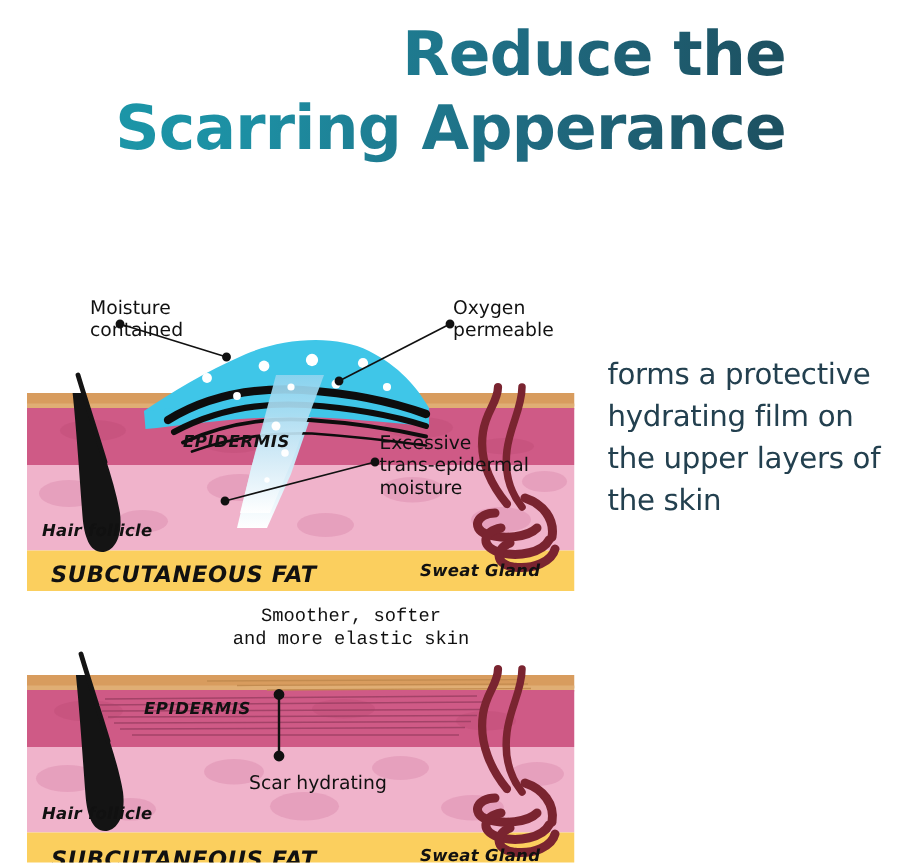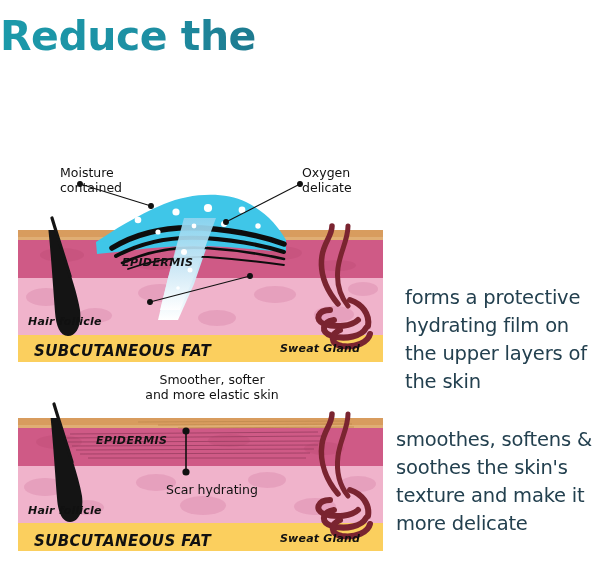--- a/index.html
+++ b/index.html
@@ -19,23 +19,23 @@
     position: relative;
     width: 600px;
     height: 575px;
     background: #ffffff;
   }
 
   
   .title-block {
     position: absolute;
     top: 12px;
-    left: 0;
+    left: 16px;
     width: 508px;
-    text-align: left;
+    text-align: right;
   }
   .title-line {
     font-family: "DejaVu Sans", sans-serif;
     font-weight: bold;
     font-size: 41px;
     line-height: 49px;
     letter-spacing: -0.5px;
     background-image: linear-gradient(100deg, #1b9aaa 0%, #1d8fa3 30%, #1f6b81 65%, #1d4f5f 100%);
     -webkit-background-clip: text;
     background-clip: text;
@@ -49,28 +49,29 @@
 
   
   .copy {
     position: absolute;
     color: #23404f;
     font-family: "DejaVu Sans", sans-serif;
     font-size: 19.5px;
     line-height: 28px;
     letter-spacing: -0.2px;
   }
-  .copy.c1 { left: 405px; top: 236px; width: 192px; margin-top: 48px; }
+  .copy.c1 { left: 405px; top: 236px; width: 192px; }
   .copy.c2 { left: 396px; top: 426px; width: 202px; }
 
   
   .panel {
     position: absolute;
     left: 18px;
     width: 365px;
+    margin-top: 32px;
   }
   .panel.top    { top: 160px; height: 205px; }
   .panel.bottom { top: 372px; height: 180px; }
 
   .skin {
     position: absolute;
     left: 0;
     width: 365px;
     overflow: hidden;
   }
@@ -120,20 +121,21 @@
   svg { display: block; overflow: visible; }
   .art { position: absolute; left: 0; top: 0; pointer-events: none; }
 </style>
 </head>
 <body>
 
 <div id="root">
 
   <div class="title-block">
     <div class="title-line l1">Reduce the</div>
+    <div class="title-line l2">Scarring Apperance</div>
   </div>
 
   <div class="panel top">
 
     <div class="skin">
       <div class="layer surface"></div>
       <div class="layer surface2"></div>
       <div class="layer epidermis">
         <div class="blob ep" style="left:22px;  top:8px;  width:44px; height:14px;"></div>
         <div class="blob ep" style="left:118px; top:18px; width:40px; height:12px;"></div>
@@ -227,21 +229,24 @@
 
         <line x1="232" y1="116" x2="132" y2="142"></line>
         <circle cx="232" cy="116" r="2.4"></circle>
         <circle cx="132" cy="142" r="2.4"></circle>
       </g>
     </svg>
 
     <div class="callout" style="left:42px; top:5px;">Moisture
 contained</div>
     <div class="callout" style="left:284px; top:5px;">Oxygen
-delicate</div>
+permeable</div>
+    <div class="callout" style="left:235px; top:95px;">Excessive
+trans-epidermal
+moisture</div>
 
     <div class="layer-label epidermis-label" style="left:104px; top:96px;">EPIDERMIS</div>
     <div class="layer-label follicle-label" style="left:10px; top:155px;">Hair follicle</div>
     <div class="layer-label fat-label" style="left:16px; top:182px;">SUBCUTANEOUS FAT</div>
     <div class="layer-label gland-label" style="left:262px; top:182px;">Sweat Gland</div>
   </div>
 
   <div class="panel bottom">
 
     <div class="skin">
@@ -302,26 +307,25 @@
         <path d="M330 42 C 330 56, 322 68, 320 84 C 318 100, 322 114, 330 124" stroke-width="5"></path>
       </g>
       <g fill="none" stroke="#7a2430" stroke-width="6" stroke-linecap="round">
         <path d="M312 128 C 300 128, 296 138, 306 142 C 318 146, 334 144, 340 138"></path>
         <path d="M316 138 C 304 140, 302 150, 314 154 C 328 158, 344 154, 348 146"></path>
         <path d="M322 148 C 312 152, 312 162, 324 164 C 338 166, 350 160, 352 152"></path>
         <path d="M332 118 C 344 122, 352 132, 350 144"></path>
       </g>
     </svg>
 
-    <div class="callout center" style="left:104px; top:0px; width:180px;">Smoother, softer
+    <div class="callout center" style="left:126px; top:0px; width:180px;font-family:Liberation Mono, monospace;">Smoother, softer
 and more elastic skin</div>
     <div class="callout" style="left:148px; top:110px;">Scar hydrating</div>
 
     <div class="layer-label epidermis-label" style="left:78px; top:62px;">EPIDERMIS</div>
     <div class="layer-label follicle-label" style="left:10px; top:132px;">Hair follicle</div>
     <div class="layer-label fat-label" style="left:16px; top:160px;">SUBCUTANEOUS FAT</div>
     <div class="layer-label gland-label" style="left:262px; top:160px;">Sweat Gland</div>
   </div>
 
   <div class="copy c1">forms a protective hydrating film on the upper layers of the skin</div>
-  <div class="copy c2">smoothes, softens &amp; soothes the skin's texture and make it more delicate</div>
 
 </div>
 
 </body></html>

